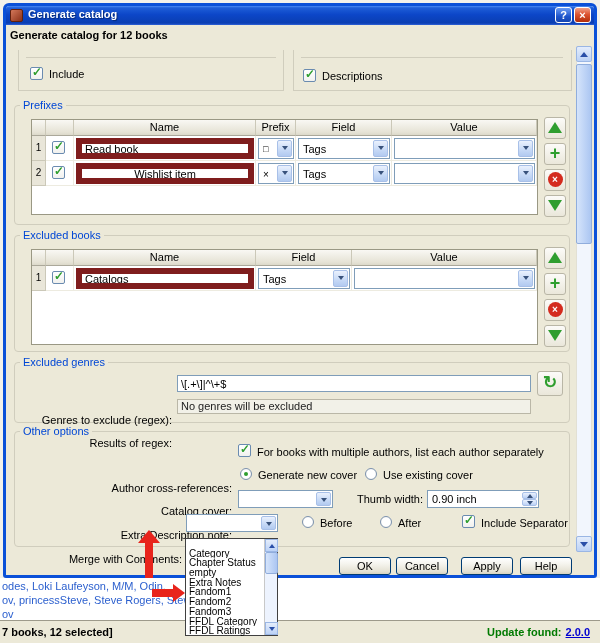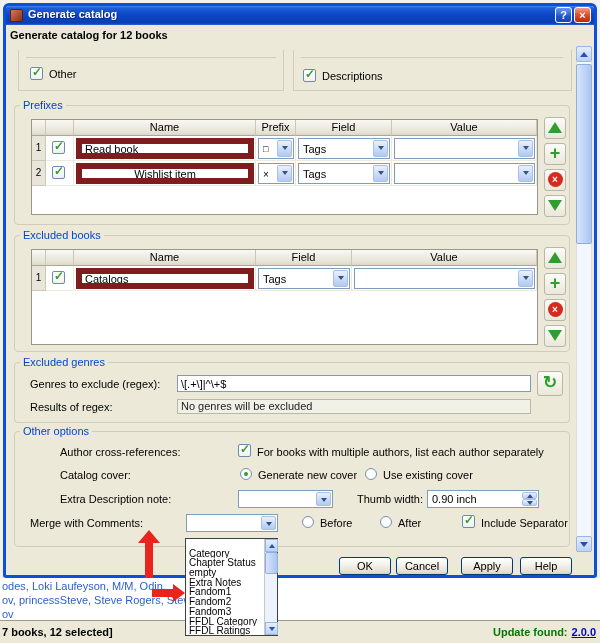--- a/index.html
+++ b/index.html
@@ -1,20 +1,20 @@
 <!DOCTYPE html>
 <html><head>
 <meta charset="utf-8">
 <style>
   *{margin:0;padding:0;box-sizing:border-box;}
   body{font-family:"Liberation Sans",sans-serif;background:#888;}
   .screen{position:relative;width:600px;height:643px;background:#F2F1EB;font-size:11px;color:#000;overflow:hidden;}
   .abs{position:absolute;}
   .lbl{position:absolute;white-space:nowrap;}
-  .lbl-r{position:absolute;text-align:left;white-space:nowrap;}
+  .lbl-r{position:absolute;text-align:right;white-space:nowrap;margin-top:36px;}
 
   
   .dialog-frame{background:#ECE9D8;border:3px solid #0A50D8;border-radius:6px 6px 3px 3px;}
   .titlebar{background:linear-gradient(180deg,#4A8AF4 0%,#1E5ED8 10%,#0C46C8 45%,#0A3EB2 90%,#2F62D8 100%);border-radius:3px 3px 0 0;}
   .win-icon{width:13px;height:13px;border-radius:2px;background:linear-gradient(135deg,#D4785A,#8A3018);border:1px solid #61200C;}
   .win-title{color:#fff;font-weight:bold;font-size:11px;text-shadow:1px 1px 1px #052A78;white-space:nowrap;}
   .tb-btn{width:17px;height:16px;border:1px solid #fff;border-radius:3px;color:#fff;font-weight:bold;font-size:11px;text-align:center;line-height:14px;}
   .help-btn{background:linear-gradient(#6A9CF4,#1E55CC 60%,#1444B0);}
   .close-btn{background:linear-gradient(#F0A088,#DD5432 45%,#B22D08);}
   .dlg-header{font-weight:bold;white-space:nowrap;}
@@ -89,21 +89,21 @@
 
 <div class="screen">
 
   <div>
     <div class="abs bgwhite" style="left:0;top:578px;width:600px;height:42px;"></div>
     <div class="abs taglink" style="left:2px;top:580px;">odes, Loki Laufeyson, M/M, Odin,</div>
     <div class="abs taglink" style="left:2px;top:594px;">ov, princessSteve, Steve Rogers, Stew</div>
     <div class="abs taglink" style="left:2px;top:608px;">ov</div>
     <div class="abs statusbar" style="left:0;top:620px;width:600px;height:23px;">
       <span class="abs status-left" style="left:2px;top:5px;">7 books, 12 selected]</span>
-      <span class="abs" style="right:4px;top:5px;white-space:nowrap;padding-left:24px;">
+      <span class="abs" style="right:10px;top:5px;white-space:nowrap;padding-left:24px;">
         <span class="update-label">Update found:</span><span class="update-version">2.0.0</span>
       </span>
     </div>
   </div>
 
   <div>
     <div class="abs dialog-frame" style="left:3px;top:3px;width:594px;height:575px;"></div>
 
     <div class="abs titlebar" style="left:6px;top:6px;width:588px;height:19px;">
       <span class="abs win-icon" style="left:4px;top:3px;"></span>
@@ -124,21 +124,21 @@
           <span class="tri-dn-b"></span>
         </div>
     </div>
 
     <div>
       <div class="abs cutbox" style="left:18px;top:50px;width:266px;height:41px;"></div>
       <div class="abs inner-line" style="left:26px;top:57px;width:250px;"></div>
       <span class="abs checkbox" style="left:30px;top:67px;">
           <span class="chk">✓</span>
         </span>
-      <span class="lbl" style="left:49px;top:68px;">Other</span>
+      <span class="lbl" style="left:49px;top:68px;">Include</span>
 
       <div class="abs cutbox" style="left:293px;top:50px;width:279px;height:41px;"></div>
       <div class="abs inner-line" style="left:301px;top:57px;width:262px;"></div>
       <span class="abs checkbox" style="left:303px;top:69px;">
           <span class="chk">✓</span>
         </span>
       <span class="lbl" style="left:322px;top:70px;">Descriptions</span>
     </div>
 
     <div>

